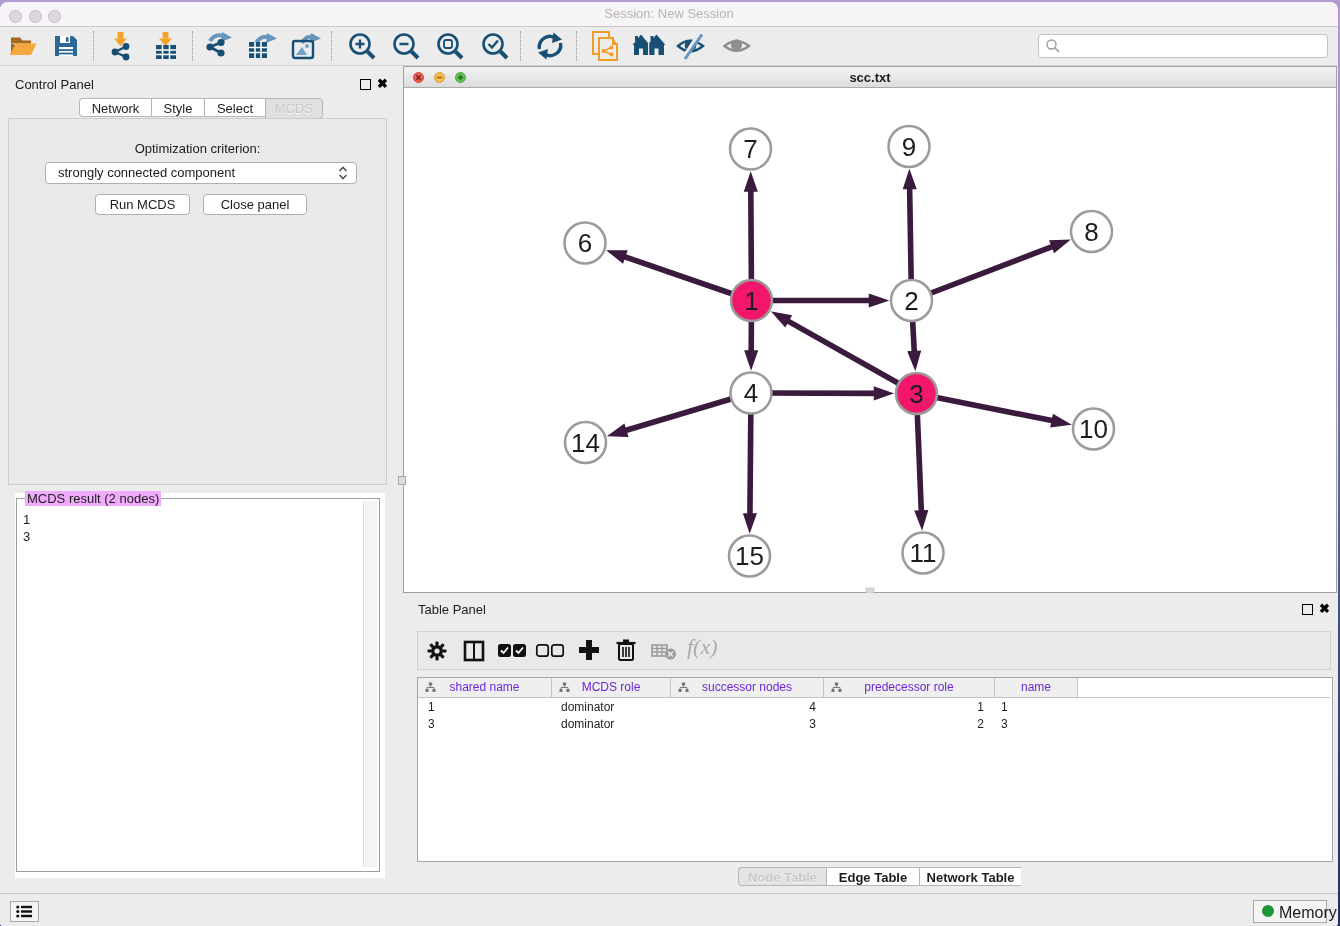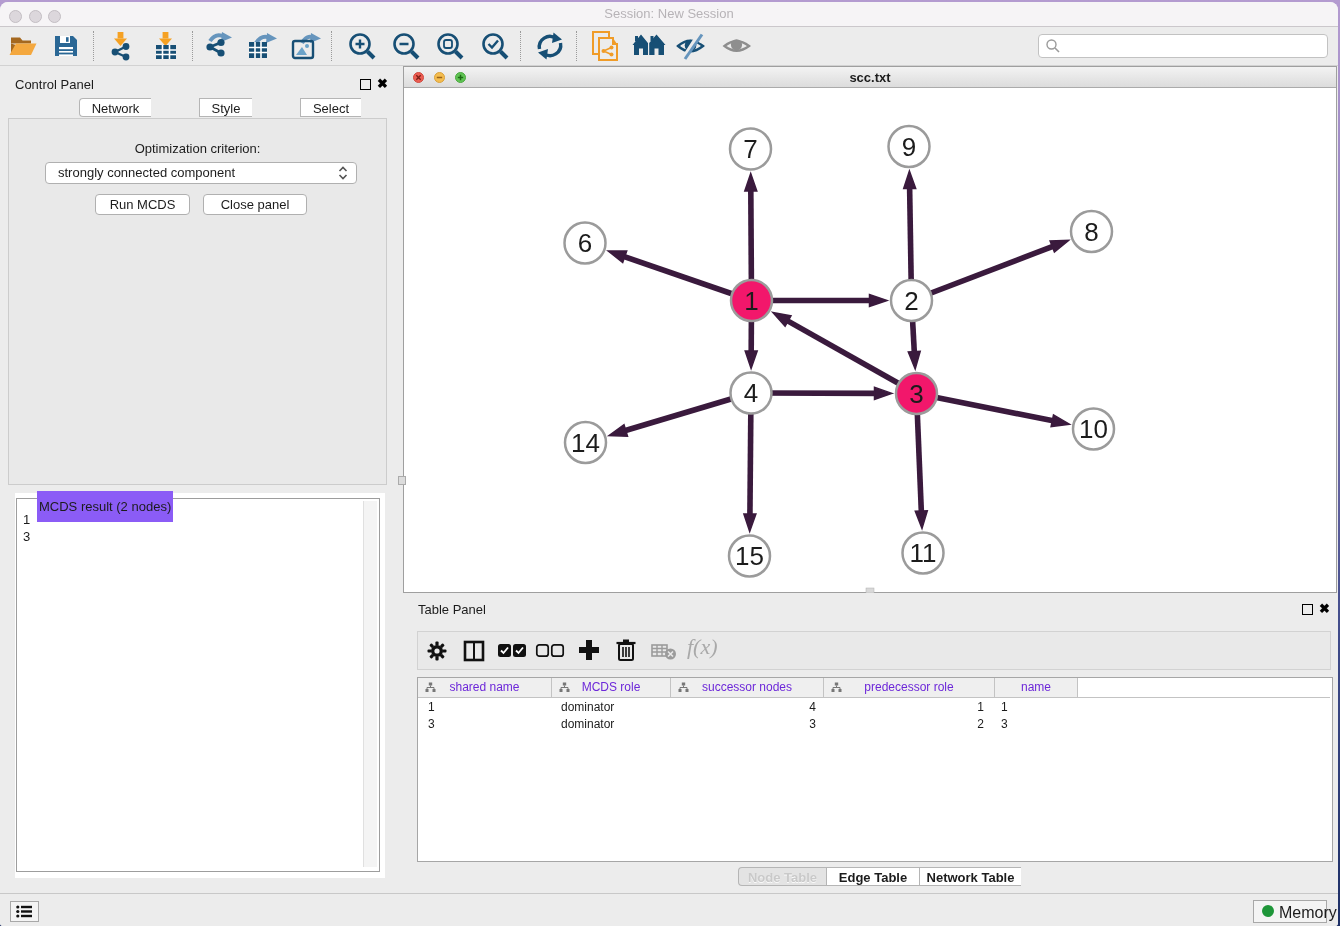--- a/index.html
+++ b/index.html
@@ -17,36 +17,36 @@
   border-bottom:1px solid #d2d2d2;}
 .tbi{position:absolute;top:0;height:38px;display:flex;align-items:center;justify-content:center;}
 .tbsep{position:absolute;top:4px;height:30px;width:0;border-left:1px dotted #9a9a9a;}
 .search{position:absolute;left:1038px;top:32px;width:288px;height:22px;background:#fff;
   border:1px solid #c2c2c2;border-radius:4px;}
 
 .cpanel{position:absolute;left:0;top:64px;width:393px;height:826px;background:#ececec;}
 .phead{font-size:13px;color:#1c1c1c;}
 .sqbtn{position:absolute;width:9px;height:9px;border:1.5px solid #000;background:transparent;}
 .xbtn{position:absolute;font-size:13px;color:#000;font-weight:bold;line-height:10px;}
-.tabs{position:absolute;display:flex;gap:48px;}
+.tabs{position:absolute;display:flex;}
 .tab{height:19px;line-height:19px;font-size:13px;color:#1c1c1c;text-align:center;
   background:#fff;border:1px solid #b5b5b5;border-right:none;box-sizing:border-box;}
 .tab.first{border-radius:4px 0 0 4px;}
 .tab.last{border-radius:0 4px 4px 0;border-right:1px solid #b5b5b5;height:21px;}
 .tab.sel{background:#e0e0e0;color:#c6c6c6;text-shadow:0 1px 0 #fafafa;}
 .tcontent{position:absolute;left:8px;top:52px;width:377px;height:365px;
   background:#e9e9e9;border:1px solid #cccccc;}
 .optlabel{position:absolute;left:0;top:22px;width:100%;text-align:center;font-size:13px;color:#1c1c1c;}
 .dropdown{position:absolute;left:36px;top:43px;width:310px;height:20px;background:#fff;
   border:1px solid #b0b0b0;border-radius:4px;font-size:13px;color:#1c1c1c;line-height:20px;}
 .btn{position:absolute;height:19px;background:#fff;border:1px solid #b0b0b0;border-radius:4px;
   font-size:13px;color:#1c1c1c;text-align:center;line-height:19px;}
 .resultbox{position:absolute;left:15px;top:427px;width:370px;height:385px;background:#fff;}
 .fieldset{position:absolute;left:1px;top:5px;width:362px;height:372px;border:1px solid #9d9d9d;}
-.legend{position:absolute;left:20px;top:-8px;background:#8b5cf6;font-size:13px;color:#1c1c1c;padding:8px 2px;}
+.legend{position:absolute;left:8px;top:-8px;background:#f0abfc;font-size:13px;color:#1c1c1c;padding:0 2px;}
 
 .netwin{position:absolute;left:403px;top:64px;width:934px;height:527px;
   background:#fff;border:1px solid #9f9f9f;box-sizing:border-box;}
 .nettitle{position:absolute;left:0;top:0;width:100%;height:20px;
   background:linear-gradient(#f3f3f3,#dcdcdc);border-bottom:1px solid #ababab;}
 .tl2{position:absolute;top:5px;width:11px;height:11px;border-radius:50%;box-sizing:border-box;}
 .netname{position:absolute;width:100%;text-align:center;font-size:13px;font-weight:bold;
   color:#1c1c1c;line-height:21px;}
 
 .tpanel{position:absolute;left:403px;top:591px;width:935px;height:299px;background:#ececec;}

